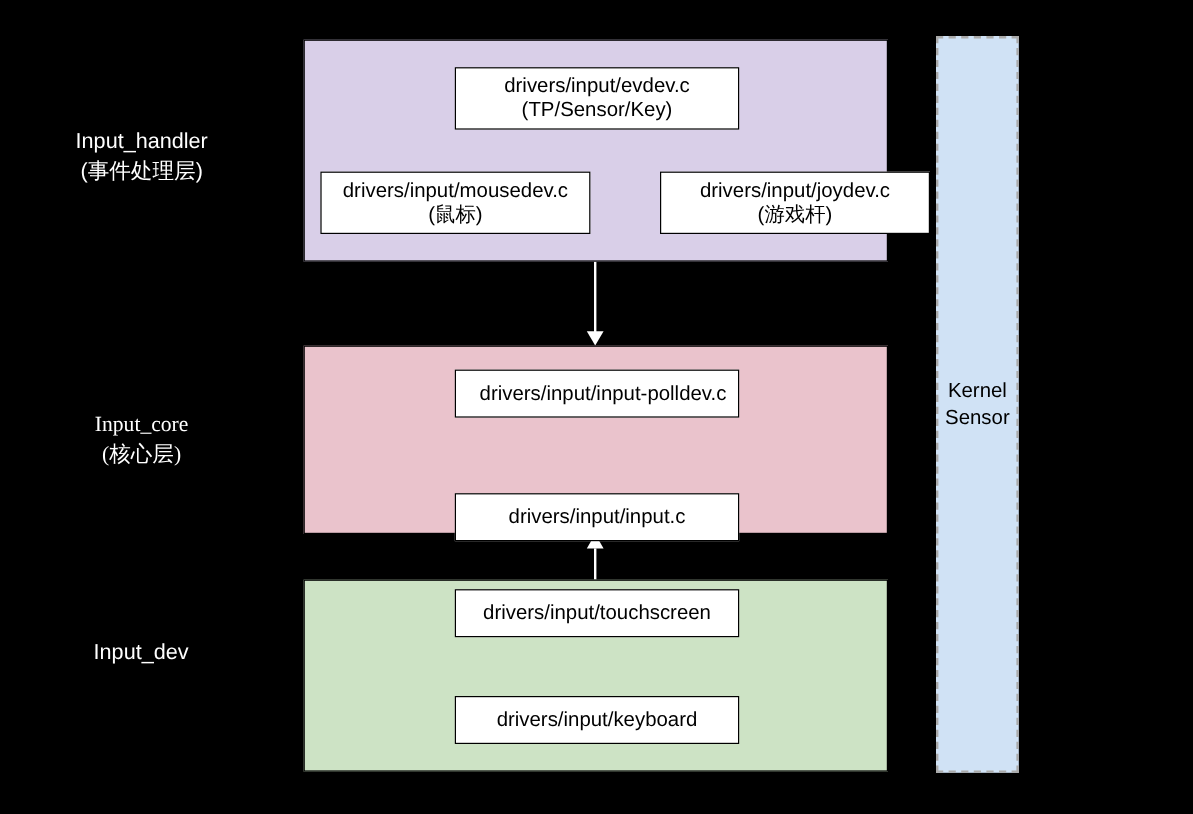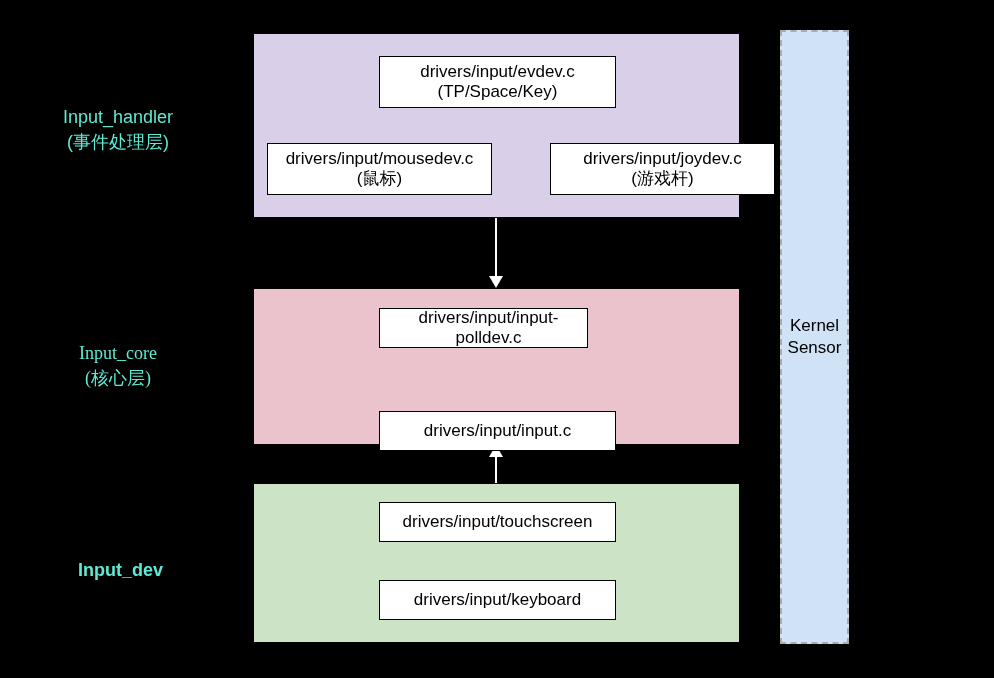--- a/index.html
+++ b/index.html
@@ -13,21 +13,21 @@
     }
     .diagram {
       position: absolute;
       left: 0;
       top: 0;
       width: 994px;
       height: 678px;
     }
     .left-label {
       position: absolute;
-      color: #5eead4;
+      color: #ffffff;
       font-size: 18px;
       text-align: center;
       line-height: 1.4;
     }
     .layer-section {
       position: absolute;
       left: 253px;
       width: 487px;
     }
     .item-box {
@@ -90,50 +90,50 @@
   <div class="arrow-head-down" style="top:276px;"></div>
 
   <div class="left-label" style="left:63px; top:105px;">
     <div>Input_handler</div>
     <div>(事件处理层)</div>
   </div>
   <div class="left-label" style="left:79px; top:341px;font-family:Liberation Serif, serif;">
     <div>Input_core</div>
     <div>(核心层)</div>
   </div>
-  <div class="left-label" style="left:78px; top:558px;font-weight:bold;">
+  <div class="left-label" style="left:78px; top:531px;">
     <div>Input_dev</div>
   </div>
 
   <div class="layer-section" style="top:33px; height:185px; background:#d9cfe8; border:1.5px solid #000;">
     <div class="item-box" style="left:125px; top:22px; width:237px; height:52px;">
       <div>drivers/input/evdev.c</div>
-      <div>(TP/Space/Key)</div>
+      <div>(TP/Sensor/Key)</div>
     </div>
     <div class="item-box" style="left:13px; top:109px; width:225px; height:52px;">
       <div>drivers/input/mousedev.c</div>
       <div>(鼠标)</div>
     </div>
     <div class="item-box" style="left:248px; top:109px; width:225px; height:52px;margin-left:48px;">
       <div>drivers/input/joydev.c</div>
       <div>(游戏杆)</div>
     </div>
   </div>
 
   <div class="layer-section" style="top:288px; height:157px; background:#eac3cc; border:1.5px solid #000;">
-    <div class="item-box" style="left:125px; top:19px; width:209px; height:40px;padding-left:10px;">
+    <div class="item-box" style="left:125px; top:19px; width:237px; height:40px;padding-left:10px;">
       <div>drivers/input/input-polldev.c</div>
     </div>
     <div class="item-box" style="left:125px; top:94px; width:237px; height:40px;margin-top:28px;">
       <div>drivers/input/input.c</div>
     </div>
   </div>
 
   <div class="layer-section" style="top:483px; height:160px; background:#cde3c5; border:1.5px solid #000;">
-    <div class="item-box" style="left:125px; top:18px; width:237px; height:40px;">
+    <div class="item-box" style="left:125px; top:7px; width:237px; height:40px;">
       <div>drivers/input/touchscreen</div>
     </div>
     <div class="item-box" style="left:125px; top:96px; width:237px; height:40px;text-align:center;">
       <div>drivers/input/keyboard</div>
     </div>
   </div>
 
   <div class="kernel-box">
     <div>
       <div>Kernel</div>

